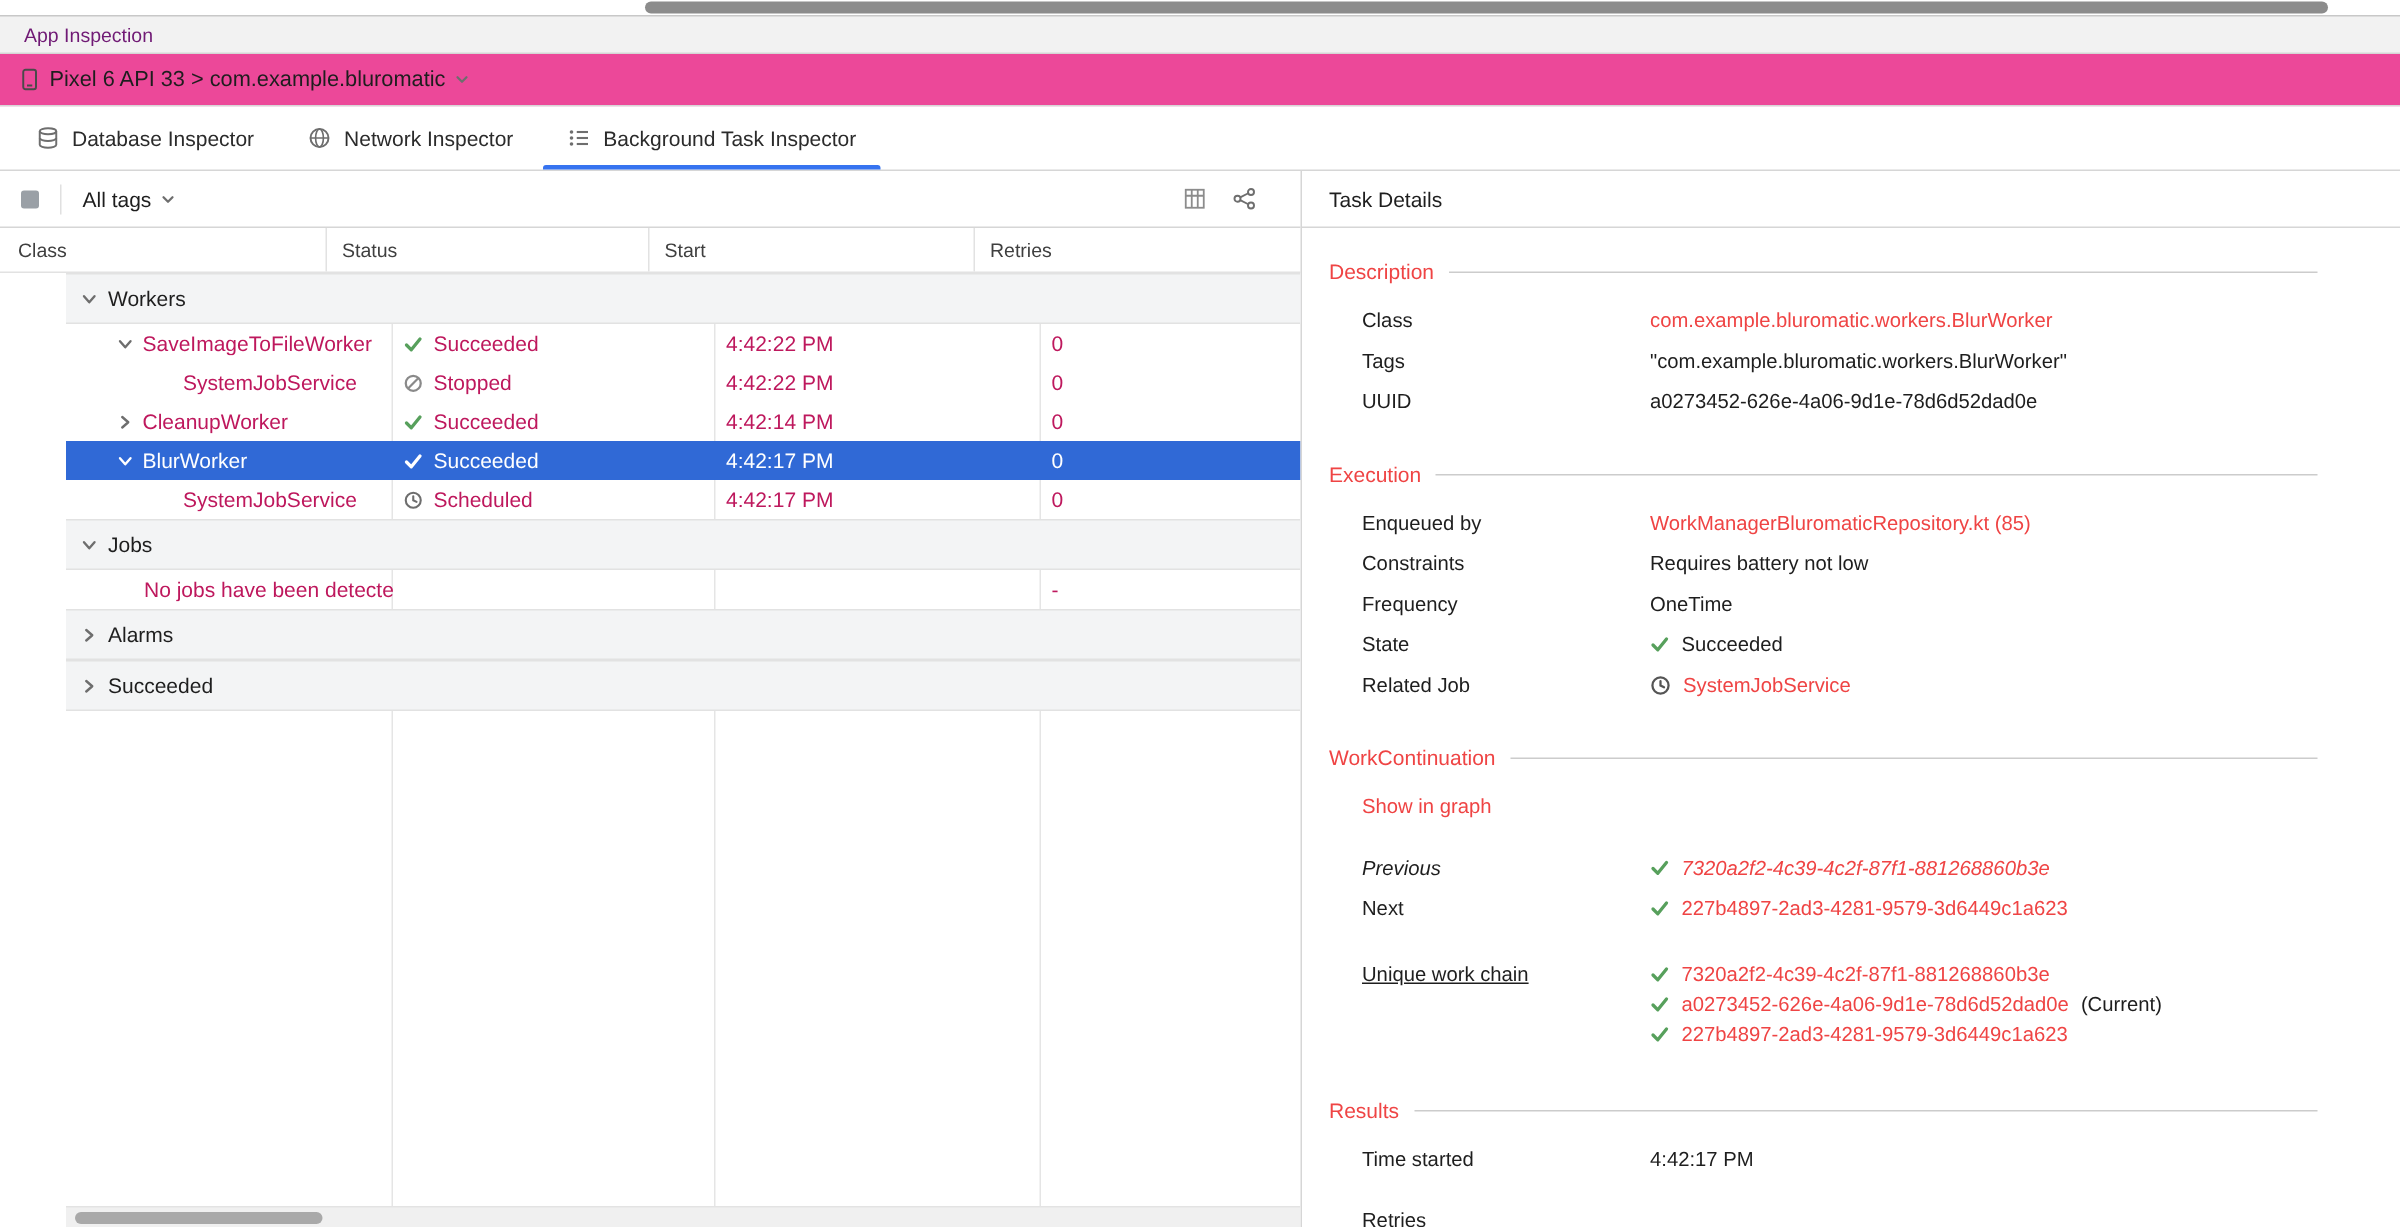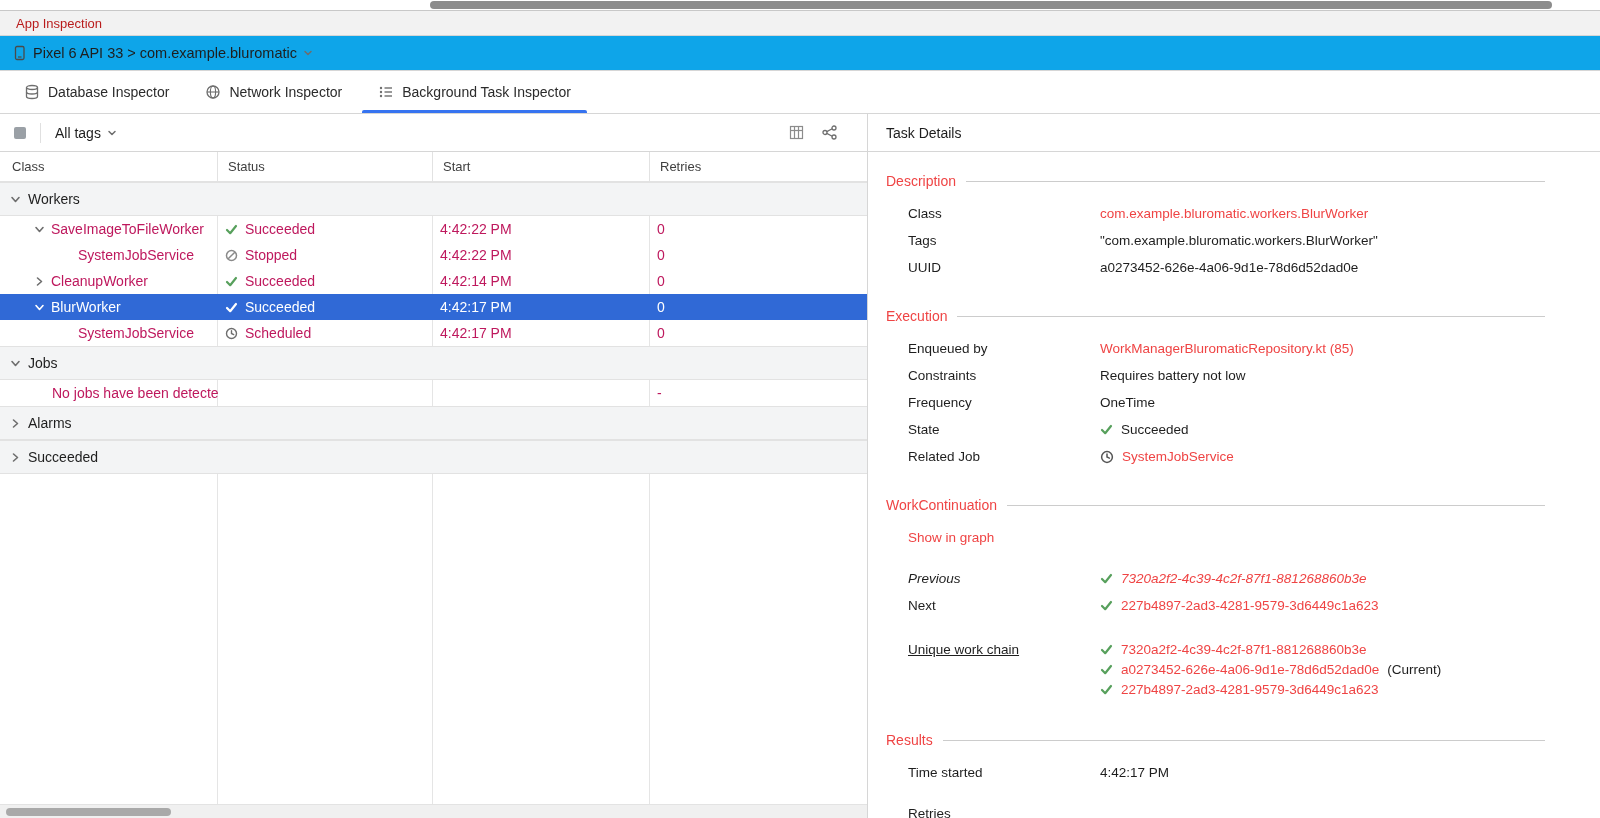--- a/index.html
+++ b/index.html
@@ -10,27 +10,27 @@
   }
 
   
   .top-strip { position:absolute; top:0; left:0; right:0; height:10px; background:#ffffff; }
   .top-thumb { position:absolute; left:430px; top:1px; width:1122px; height:8px; background:#8c8c8c; border-radius:4px; }
 
   
   .app-header {
     position:absolute; top:10px; left:0; right:0; height:26px;
     background:#f2f2f2; border-top:1px solid #c8c8c8; border-bottom:1px solid #d6d6d6;
-    display:flex; align-items:center; padding-left:16px; font-size:13px; color:#b91c1c;
+    display:flex; align-items:center; padding-left:16px; font-size:13px; color:#701a75;
   }
 
   
   .device-bar {
     position:absolute; top:36px; left:0; right:0; height:35px;
-    background:#0ea5e9; border-bottom:1px solid #d6d6d6;
+    background:#ec4899; border-bottom:1px solid #d6d6d6;
     display:flex; align-items:center; padding-left:12px; gap:6px; font-size:14.5px;
   }
 
   
   .tab-bar {
     position:absolute; top:71px; left:0; right:0; height:43px;
     background:#fff; border-bottom:1px solid #d6d6d6;
     display:flex; align-items:stretch; padding-left:6px;
   }
   .tab { display:flex; align-items:center; gap:8px; padding:0 18px; font-size:14px; position:relative; color:#2b2b2b; cursor:default; }
@@ -47,21 +47,21 @@
   .toolbar-sep { width:1px; height:20px; background:#e0e0e0; margin:0 4px; }
   .filter { display:flex; align-items:center; gap:6px; font-size:14px; color:#1e1e1e; cursor:default; }
   .toolbar-right { margin-left:auto; display:flex; align-items:center; gap:18px; padding-right:16px; }
 
   
   .lp-header { height:30px; flex:0 0 30px; border-bottom:1px solid #e2e2e2; display:grid; grid-template-columns:218px 215px 217px 1fr; align-items:center; font-size:13px; color:#3f3f3f; }
   .lp-header .hcell { padding-left:10px; height:100%; display:flex; align-items:center; border-right:1px solid #e2e2e2; }
   .lp-header .hcell:first-child { padding-left:12px; }
   .lp-header .hcell:last-child { border-right:none; }
 
-  .lp-body { flex:1; position:relative; overflow:hidden; }
+  .lp-body { flex:1; position:relative; overflow:hidden;margin-left:44px; }
   .col-line { position:absolute; top:0; bottom:14px; width:1px; background:#e5e5e5; }
 
   .group-row {
     position:relative; height:34px; background:#f3f4f5;
     border-top:1px solid #e2e2e2; border-bottom:1px solid #e2e2e2;
     display:flex; align-items:center; padding-left:10px; gap:7px; font-size:14px; color:#1e1e1e;
   }
   .data-row { position:relative; height:26px; display:grid; grid-template-columns:218px 215px 217px 1fr; align-items:center; font-size:14px; color:#be185d; }
   .data-row.selected { background:#3069d6; color:#ffffff; }
   .cell-class { display:flex; align-items:center; gap:6px; overflow:hidden; white-space:nowrap; padding-right:4px; }

